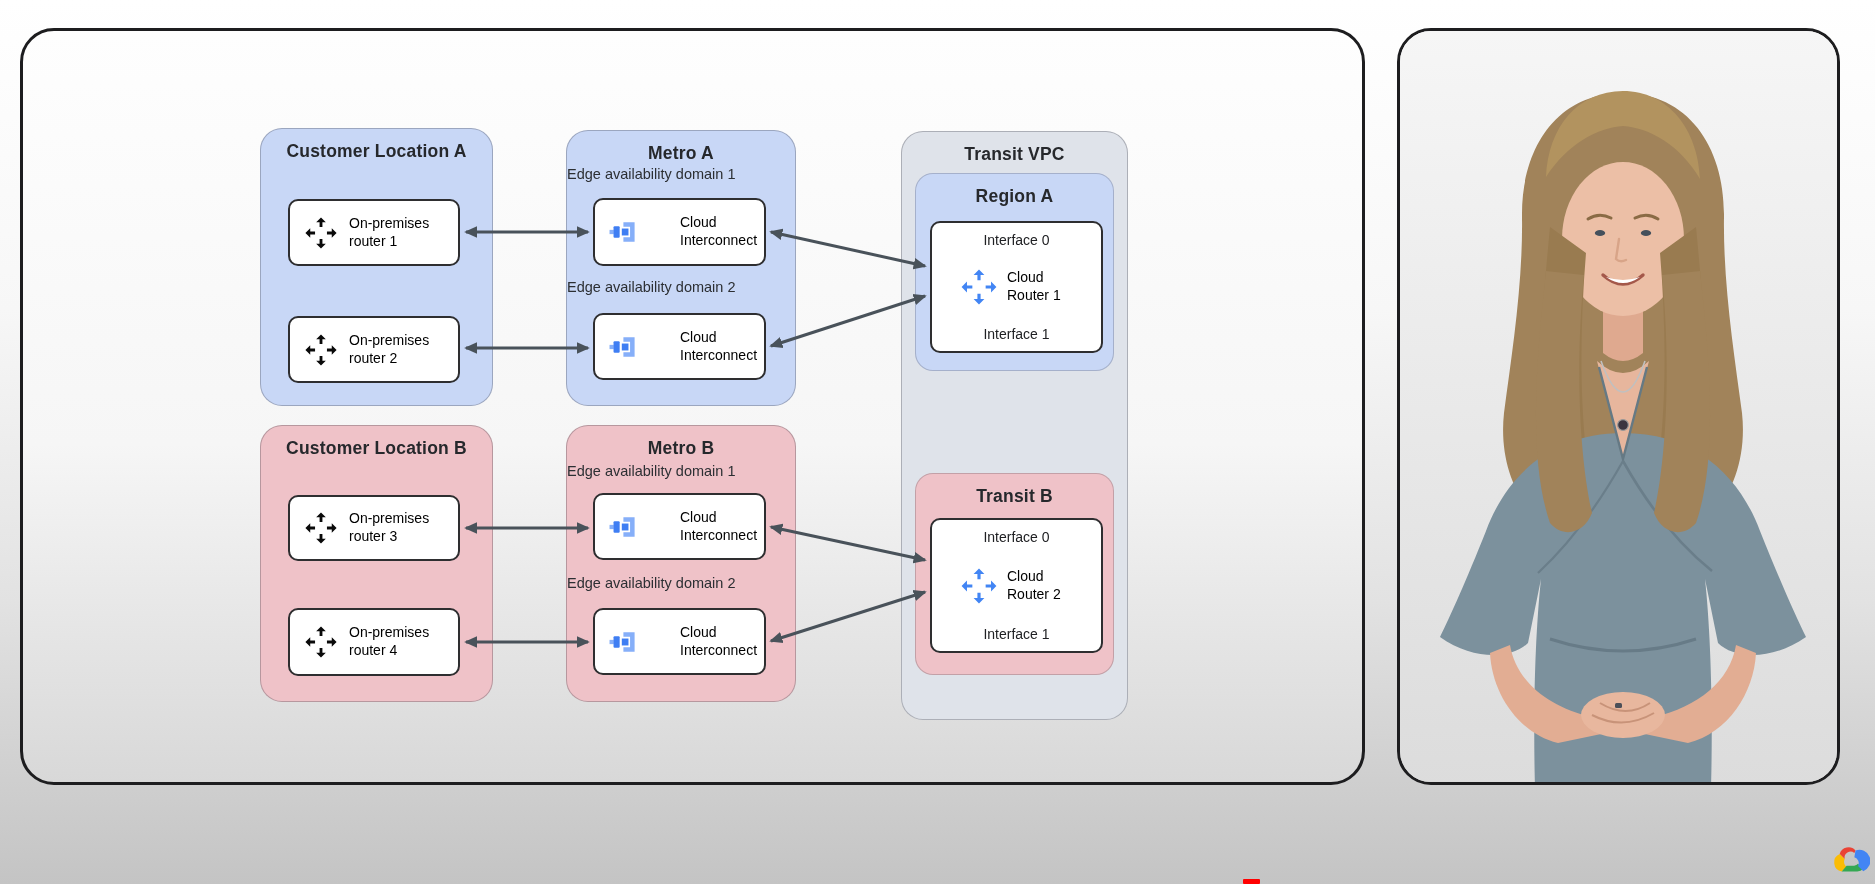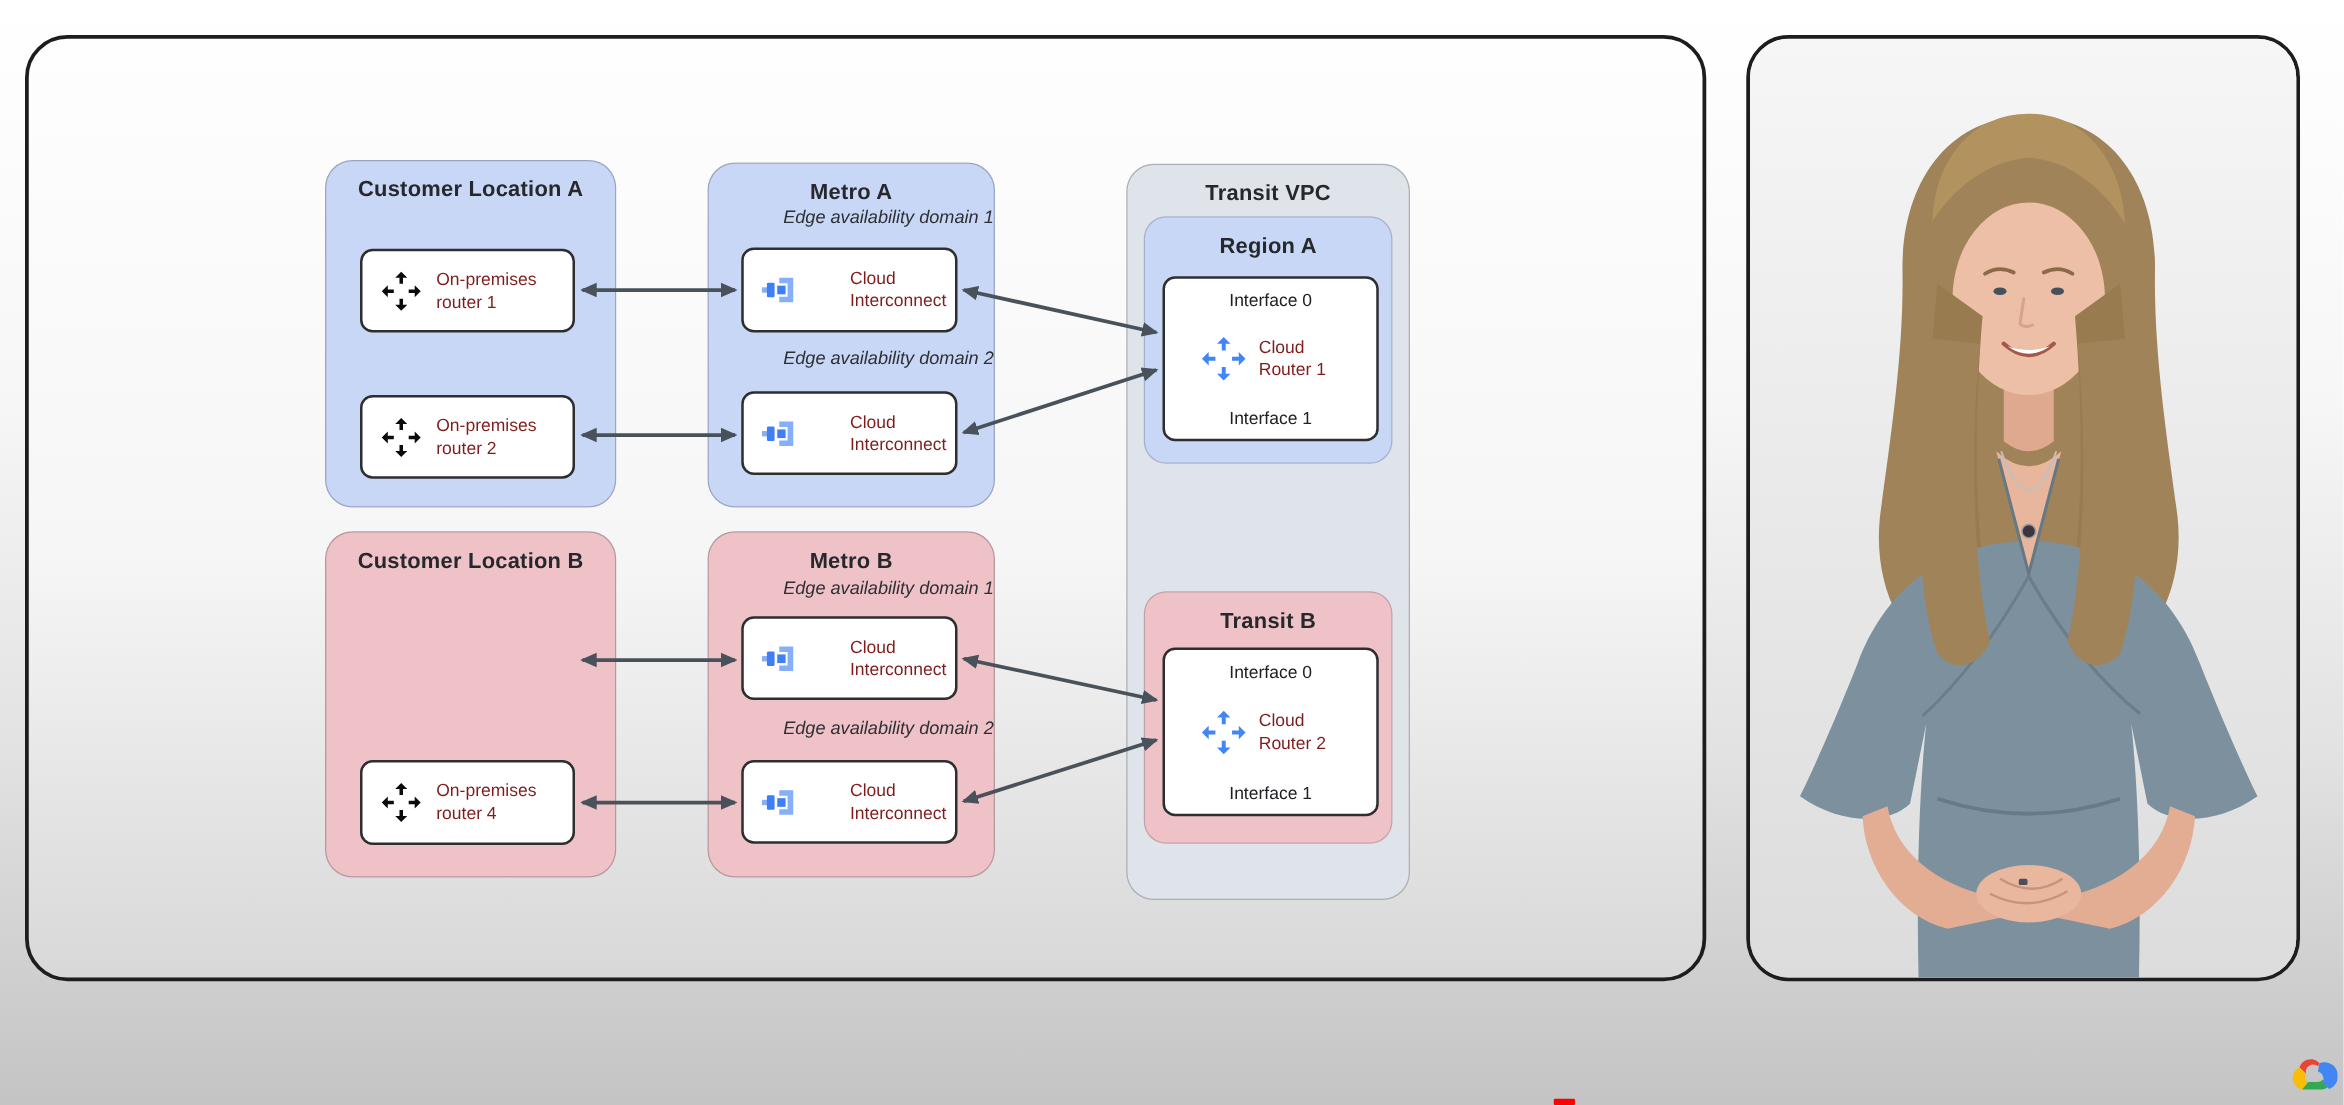--- a/index.html
+++ b/index.html
@@ -14,26 +14,26 @@
   .presenter-panel { left:1397px; width:443px; overflow:hidden;
           background:linear-gradient(180deg,#f5f5f5 0%,#ebebeb 60%,#d9d9d9 100%); }
 
   
   .group { position:absolute; border-radius:22px; border:1.5px solid rgba(40,40,50,0.28); }
   .g-blue { background:#c8d7f6; }
   .g-pink { background:#efc2c8; }
   .g-vpc  { background:#dfe3ea; }
   .g-region { border-radius:18px; border:1.5px solid rgba(40,40,50,0.22); }
   .group-title { text-align:center; margin-top:12px; font-size:17.5px; font-weight:700; color:#26282c; letter-spacing:0.2px; }
-  .domain-label { position:absolute; width:100%; text-align:right; font-size:14.5px; color:#2c2f33;font-style:italic; }
+  .domain-label { position:absolute; width:100%; text-align:left; font-size:14.5px; color:#2c2f33; }
 
   
   .node { position:absolute; background:#ffffff; border:2.2px solid #2e2e30; border-radius:10px; }
   .row-node { display:flex; align-items:center; gap:11px; padding:0 10px 0 14px; }
-  .node-label { font-size:14px; line-height:1.28; color:#7f1d1d; }
+  .node-label { font-size:14px; line-height:1.28; color:#000000; }
   .lbl-router { width:100px; }
   .lbl-ic { width:102px;margin-left:28px; }
   .icon { flex:0 0 auto; display:inline-flex; }
 
   .region-node { display:flex; flex-direction:column; justify-content:space-between; align-items:center; padding:9px 4px; }
   .iface { font-size:14px; color:#202124; }
   .router-row { display:flex; align-items:center; gap:9px; }
   .lbl-cloudrouter { width:66px; font-size:14px; line-height:1.28; }
 
   .arrows { position:absolute; left:0; top:0; width:1339px; height:751px; pointer-events:none; }
@@ -91,20 +91,28 @@
 
     <div class="node row-node" style="left:265px; top:285px; width:172px; height:67px;">
       <span class="icon">
         <svg width="34" height="34" viewBox="0 0 24 24" fill="#0a0a0a">
             <path d="M12 1 8.6 4.4h2.4v3.4h2V4.4h2.4zM4.4 8.6 1 12l3.4 3.4V13h3.4v-2H4.4zM19.6 8.6V11h-3.4v2h3.4v2.4L23 12zM11 16.2v3.4H8.6L12 23l3.4-3.4H13v-3.4z"></path>
           </svg>
       </span>
       <span class="node-label lbl-router">On-premises router 2</span>
     </div>
 
+    <div class="node row-node" style="left:265px; top:464px; width:172px; height:66px;">
+      <span class="icon">
+        <svg width="34" height="34" viewBox="0 0 24 24" fill="#0a0a0a">
+            <path d="M12 1 8.6 4.4h2.4v3.4h2V4.4h2.4zM4.4 8.6 1 12l3.4 3.4V13h3.4v-2H4.4zM19.6 8.6V11h-3.4v2h3.4v2.4L23 12zM11 16.2v3.4H8.6L12 23l3.4-3.4H13v-3.4z"></path>
+          </svg>
+      </span>
+      <span class="node-label lbl-router">On-premises router 3</span>
+    </div>
 
     <div class="node row-node" style="left:265px; top:577px; width:172px; height:68px;">
       <span class="icon">
         <svg width="34" height="34" viewBox="0 0 24 24" fill="#0a0a0a">
             <path d="M12 1 8.6 4.4h2.4v3.4h2V4.4h2.4zM4.4 8.6 1 12l3.4 3.4V13h3.4v-2H4.4zM19.6 8.6V11h-3.4v2h3.4v2.4L23 12zM11 16.2v3.4H8.6L12 23l3.4-3.4H13v-3.4z"></path>
           </svg>
       </span>
       <span class="node-label lbl-router">On-premises router 4</span>
     </div>
 

